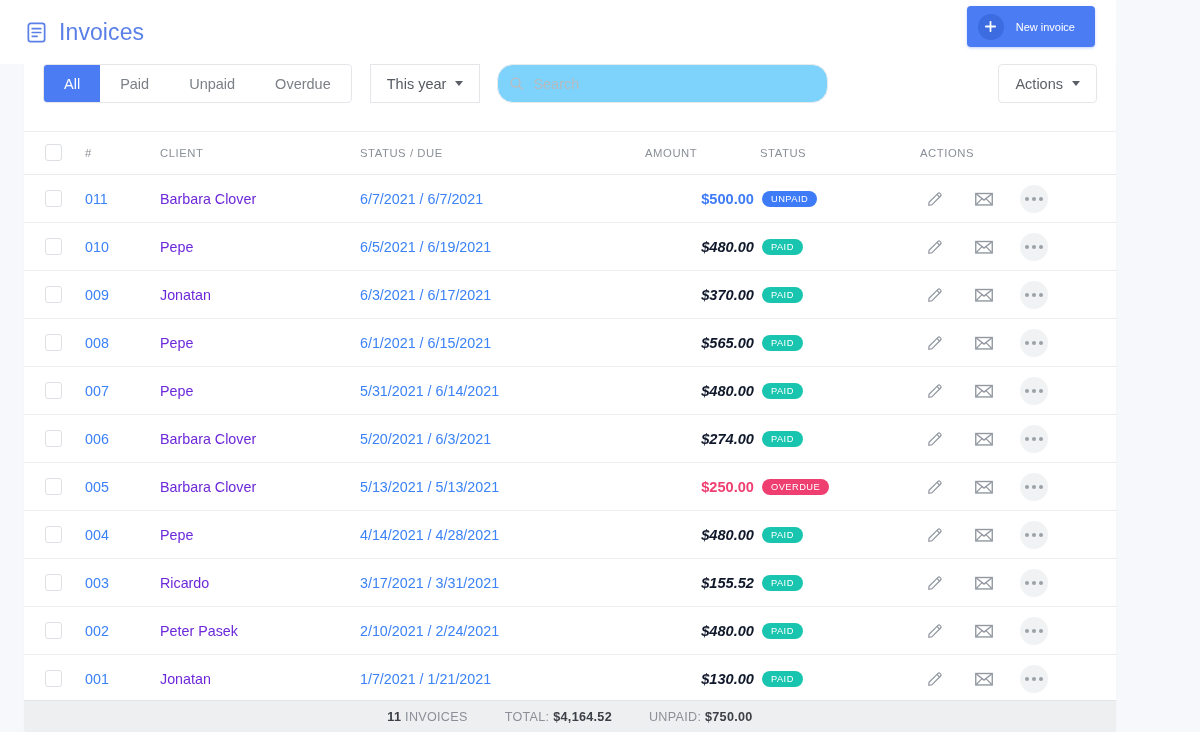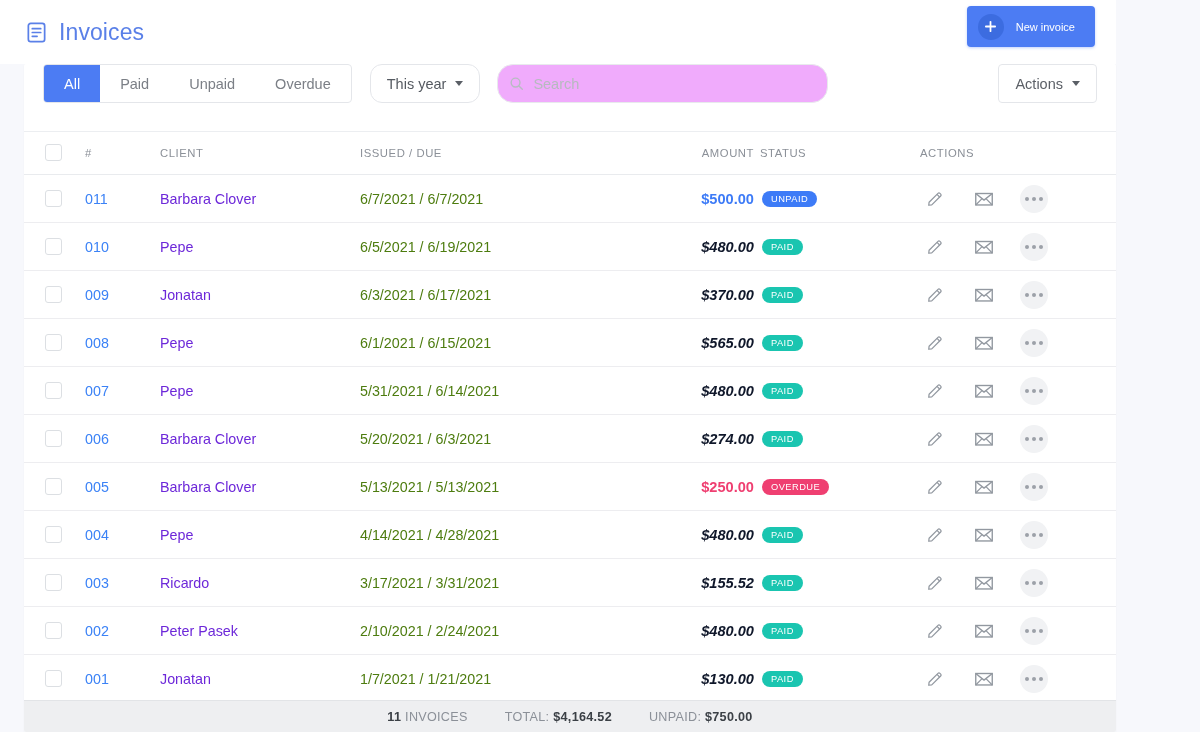--- a/index.html
+++ b/index.html
@@ -127,21 +127,21 @@
   }
   .seg-btn.active {
     background: #4c7cf3;
     color: #ffffff;
   }
 
   .dropdown-btn {
     margin-left: 18px;
     height: 39px;
     border: 1px solid #e4e6ea;
-    border-radius: 12px;
+    border-radius: 0;
     background: #fff;
     font-family: "Liberation Sans", sans-serif;
     font-size: 14.5px;
     color: #555a61;
     padding: 0 16px;
     display: flex;
     align-items: center;
     gap: 9px;
     cursor: pointer;
     white-space: nowrap;
@@ -158,21 +158,21 @@
   .search-box {
     margin-left: 17px;
     width: 331px;
     height: 39px;
     border: 1px solid #e8eaed;
     border-radius: 16px;
     display: flex;
     align-items: center;
     padding: 0 11px;
     gap: 9px;
-    background: #f0abfc;
+    background: #7dd3fc;
   }
   .search-box svg { display: block; flex: none; }
   .search-input {
     border: none;
     outline: none;
     font-family: "Liberation Sans", sans-serif;
     font-size: 14.5px;
     color: #41464d;
     width: 100%;
     background: transparent;
@@ -216,21 +216,21 @@
     font-size: 11.3px;
     font-weight: 400;
     letter-spacing: .55px;
     color: #8b9098;
     padding: 12px 0 13px 0;
     border-bottom: 1px solid #e9ebee;
     border-top: 1px solid #eceef1;
     vertical-align: middle;
     height: 42px;
   }
-  thead th.th-amount { text-align: right; padding-right: 6px; }
+  thead th.th-amount { text-align: left; padding-right: 6px; }
 
   tbody td {
     border-bottom: 1px solid #ededf0;
     font-size: 14.3px;
     color: #3e434a;
     height: 48px;
     vertical-align: middle;
     padding: 0;
   }
 
@@ -239,21 +239,21 @@
     border: 1px solid #dcdfe3;
     border-radius: 3px;
     background: #fff;
     display: block;
     margin-left: 21px;
     cursor: pointer;
   }
 
   td.num    { color: #3b82f6; }
   td.client { color: #6d28d9; }
-  td.dates  { color: #4d7c0f; margin-top: 40px; }
+  td.dates  { color: #3b82f6; margin-top: 40px; }
 
   td.amount {
     text-align: right;
     padding-right: 6px;
     font-weight: bold;
     font-size: 14.6px;
   }
 
   .amt-paid    { color: #0f172a; font-style: italic; }
   .amt-unpaid  { color: #3d7bf7; }
@@ -404,21 +404,21 @@
           <col class="c-status">
           <col class="c-actions">
       </colgroup>
       <thead>
         <tr>
           <th>
             <span class="cb"></span>
           </th>
           <th>#</th>
           <th>CLIENT</th>
-          <th>ISSUED / DUE</th>
+          <th>STATUS / DUE</th>
           <th class="th-amount">AMOUNT</th>
           <th>STATUS</th>
           <th>ACTIONS</th>
         </tr>
       </thead>
       <tbody id="rows-body">
           <tr>
             <td>
               <span class="cb"></span>
             </td>

